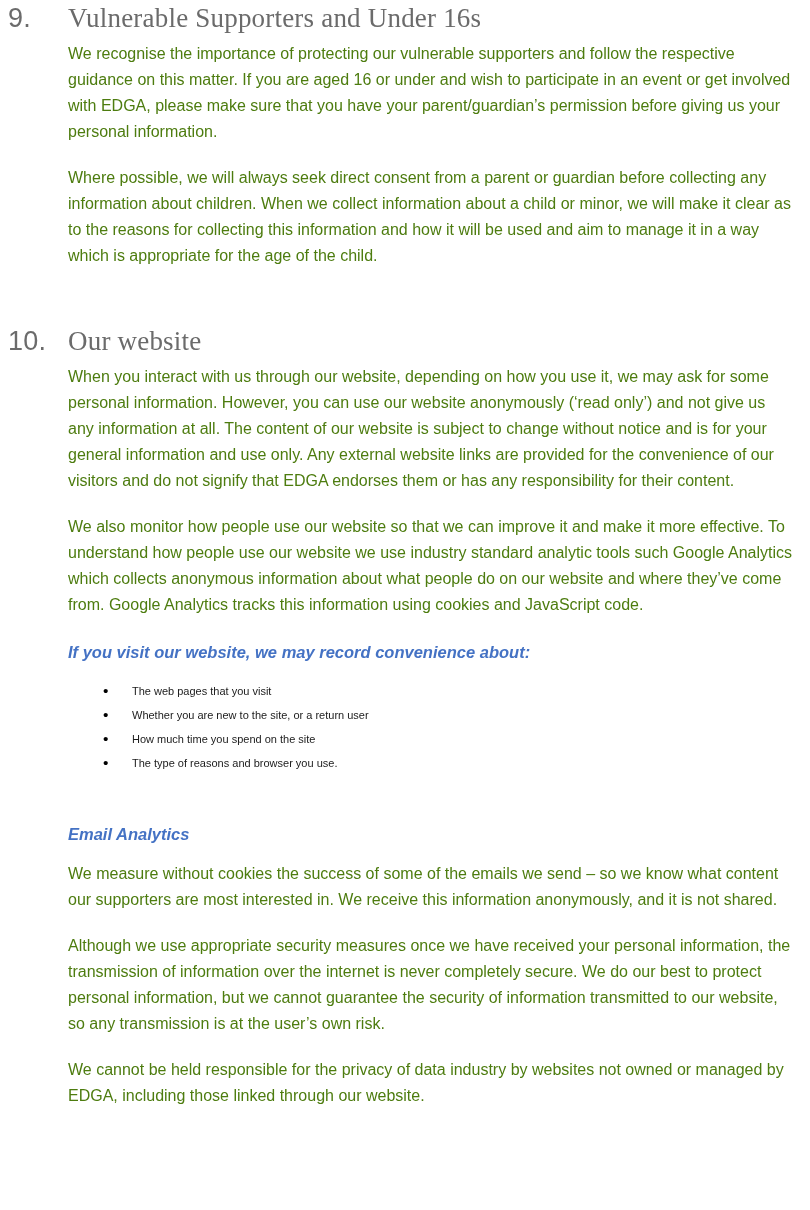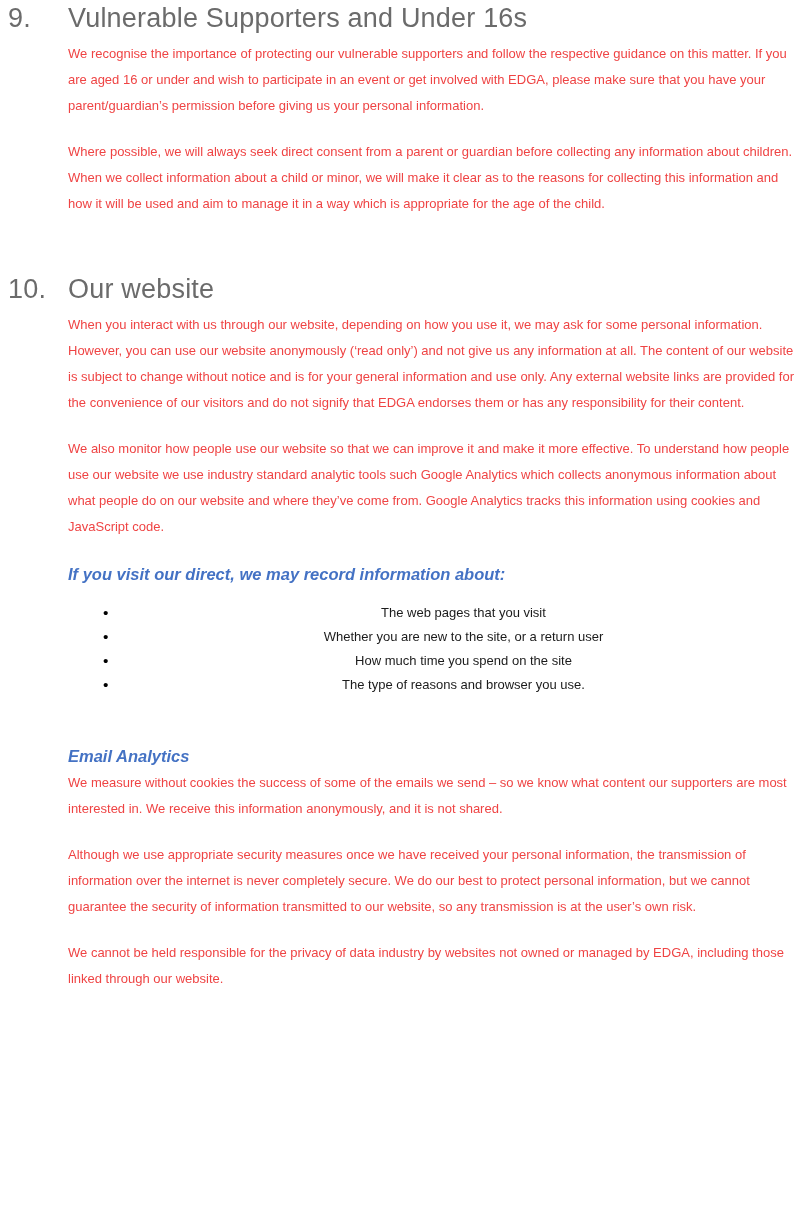--- a/index.html
+++ b/index.html
@@ -36,68 +36,68 @@
     font-weight: 300;
     color: #6b6b6b;
     letter-spacing: 0.2px;
   }
   .h-title {
     flex: 1;
     font-size: 27px;
     font-weight: 300;
     color: #6b6b6b;
     letter-spacing: 0.2px;
+    font-family: Liberation Serif, serif;
   }
 
   
   .body-col {
     margin-left: 68px;
     width: 727px;
   }
 
   .body-col p {
-    font-size: 13px;
+    font-size: 16px;
     line-height: 26px;
     margin-top: 7px;
     margin-bottom: 20px;
-    color: #ef4444;
+    color: #4d7c0f;
   }
 
   .body-col p:last-child { margin-bottom: 0; }
 
   
   .section-10 { margin-top: 57px; }
 
   
   .sub-heading {
     font-size: 16.5px;
     line-height: 22px;
     font-style: italic;
     font-weight: bold;
     color: #4472c4;
   }
   .record-heading { margin-top: 23px; margin-bottom: 16px; }
-  .email-heading  { margin-top: 48px; margin-bottom: 3px; }
+  .email-heading  { margin-top: 48px; margin-bottom: 16px; }
   .security-heading { margin-top: 30px; margin-bottom: 5px; }
 
   .sub-para { margin-top: 0 !important; }
 
   
   ul.bullet-list {
     list-style: none;
     margin-left: 35px;
     margin-bottom: 0;
   }
   ul.bullet-list li {
     position: relative;
     padding-left: 29px;
-    font-size: 13px;
+    font-size: 11px;
     line-height: 24px;
     color: #1b1b1b;
-    text-align: center;
   }
   ul.bullet-list li::before {
     content: "\2022";
     position: absolute;
     left: 0;
     top: 0;
     font-size: 15.5px;
     color: #000000;
   }
 </style>
@@ -119,21 +119,21 @@
 
   <section class="doc-section section-10">
     <div class="heading-row">
       <span class="h-num">10.</span>
       <h1 class="h-title">Our website</h1>
     </div>
     <div class="body-col">
       <p>When you interact with us through our website, depending on how you use it, we may ask for some personal information. However, you can use our website anonymously (‘read only’) and not give us any information at all. The content of our website is subject to change without notice and is for your general information and use only. Any external website links are provided for the convenience of our visitors and do not signify that EDGA endorses them or has any responsibility for their content.</p>
       <p>We also monitor how people use our website so that we can improve it and make it more effective. To understand how people use our website we use industry standard analytic tools such Google Analytics which collects anonymous information about what people do on our website and where they’ve come from. Google Analytics tracks this information using cookies and JavaScript code.</p>
 
-      <div class="sub-heading record-heading">If you visit our direct, we may record information about:</div>
+      <div class="sub-heading record-heading">If you visit our website, we may record convenience about:</div>
 
       <ul class="bullet-list">
         <li>The web pages that you visit</li>
         <li>Whether you are new to the site, or a return user</li>
         <li>How much time you spend on the site</li>
         <li>The type of reasons and browser you use.</li>
       </ul>
 
       <div class="sub-heading email-heading">Email Analytics</div>
       <p class="sub-para">We measure without cookies the success of some of the emails we send – so we know what content our supporters are most interested in. We receive this information anonymously, and it is not shared.</p>

